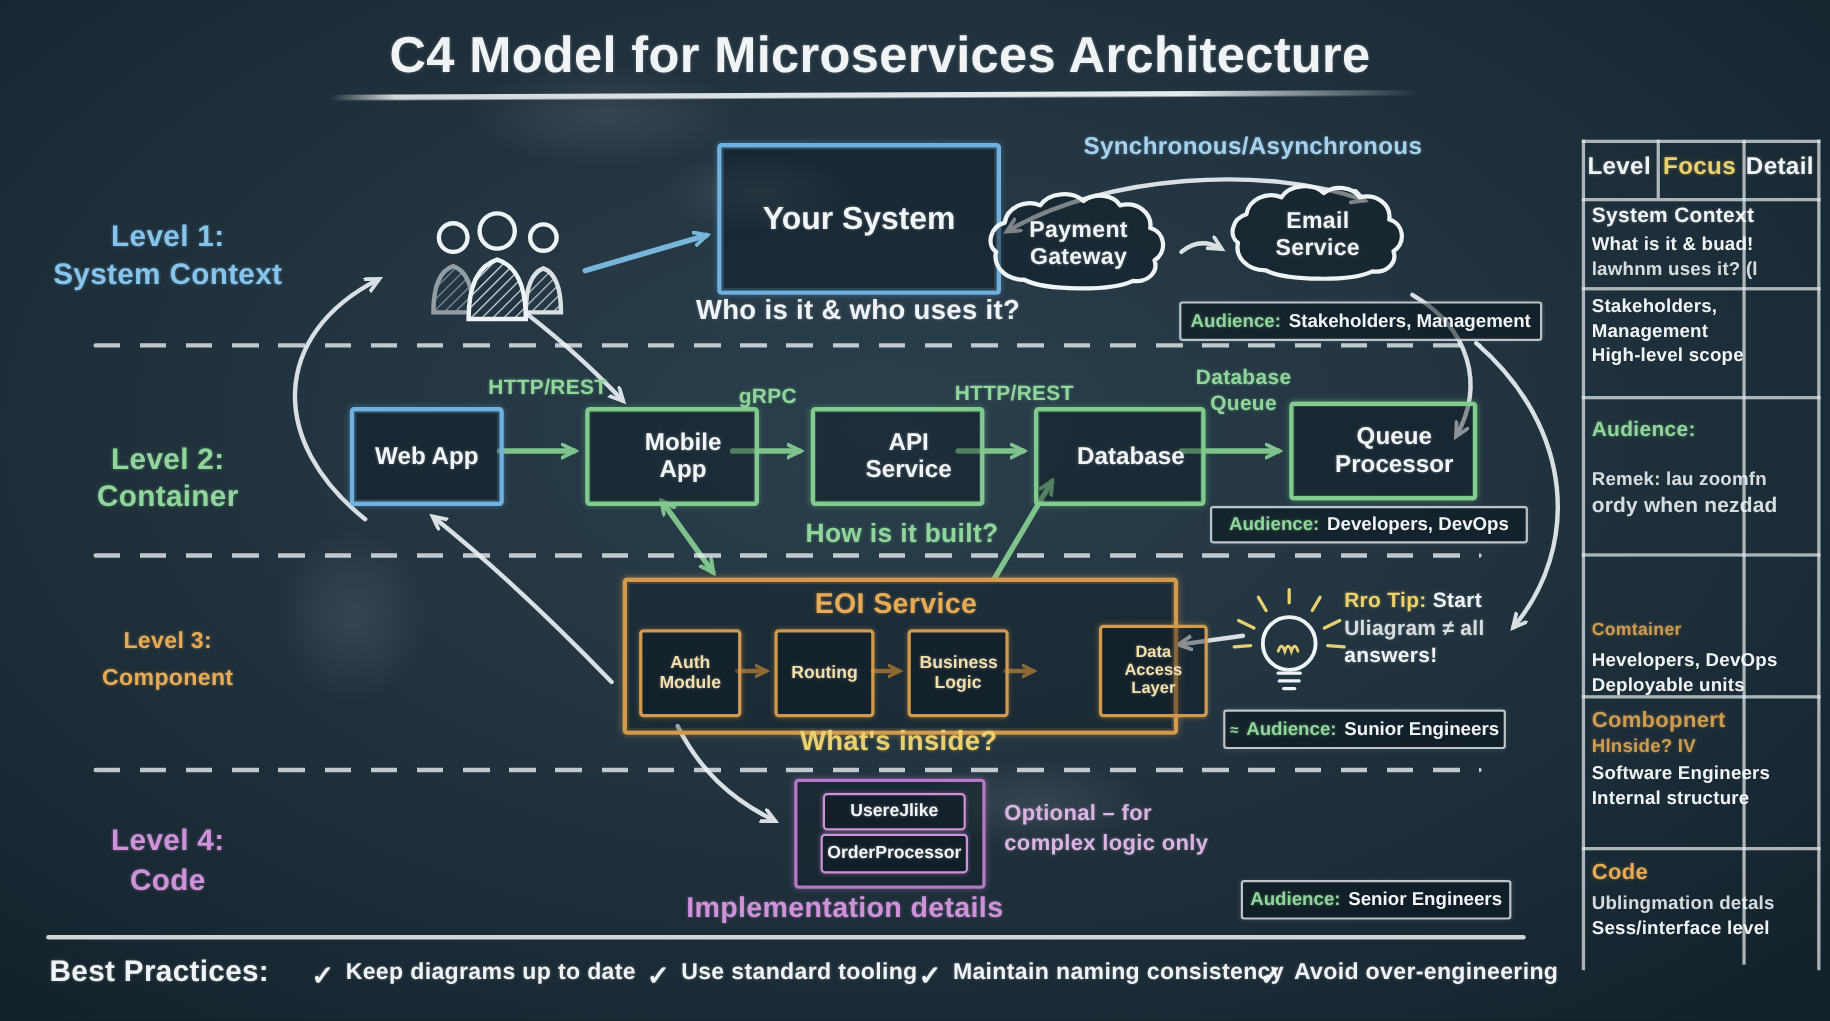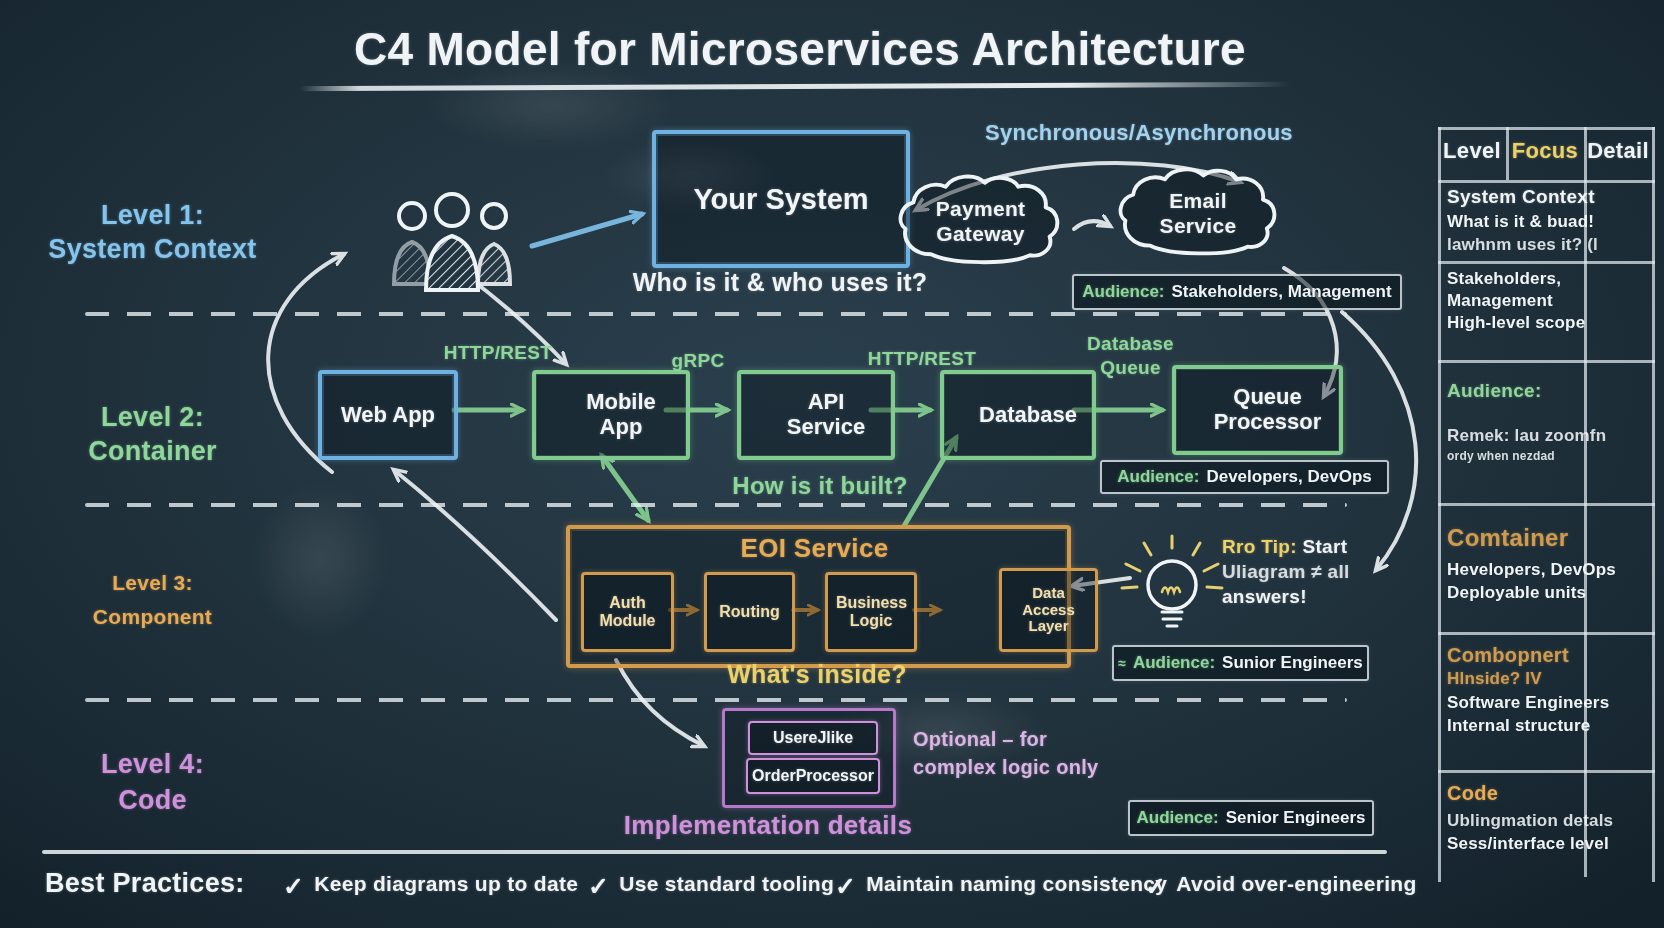--- a/index.html
+++ b/index.html
@@ -310,25 +310,25 @@
 
   <div class="abs" style="left:1447px;top:268px;width:200px;">
     <div class="tbody-line c-white" style="font-size:17px;line-height:22px;">Stakeholders,</div>
     <div class="tbody-line c-white" style="font-size:17px;line-height:22px;">Management</div>
     <div class="tbody-line c-white" style="font-size:17px;line-height:22px;">High-level scope</div>
   </div>
 
   <div class="abs" style="left:1447px;top:380px;width:200px;">
     <div class="chalk c-green" style="font-size:19px;">Audience:</div>
     <div class="tbody-line c-white garbled" style="font-size:17px;margin-top:24px;">Remek: lau zoomfn</div>
-    <div class="tbody-line c-white garbled" style="font-size:12px;margin-top:3px;">ordy when nezdad</div>
+    <div class="tbody-line c-white garbled" style="font-size:19px;margin-top:3px;">ordy when nezdad</div>
   </div>
 
   <div class="abs" style="left:1447px;top:524px;width:200px;">
-    <div class="chalk c-orange garbled" style="font-size:24px;">Comtainer</div>
+    <div class="chalk c-orange garbled" style="font-size:16px;margin-top:40px;">Comtainer</div>
     <div class="tbody-line c-white" style="font-size:17px;margin-top:8px;">Hevelopers, DevOps</div>
     <div class="tbody-line c-white" style="font-size:17px;margin-top:3px;">Deployable units</div>
   </div>
 
   <div class="abs" style="left:1447px;top:644px;width:200px;">
     <div class="chalk c-orange garbled" style="font-size:20px;">Combopnert</div>
     <div class="tbody-line c-orange garbled" style="font-size:17px;margin-top:2px;">Hlnside? IV</div>
     <div class="tbody-line c-white" style="font-size:17px;margin-top:4px;">Software Engineers</div>
     <div class="tbody-line c-white" style="font-size:17px;margin-top:3px;">Internal structure</div>
   </div>

